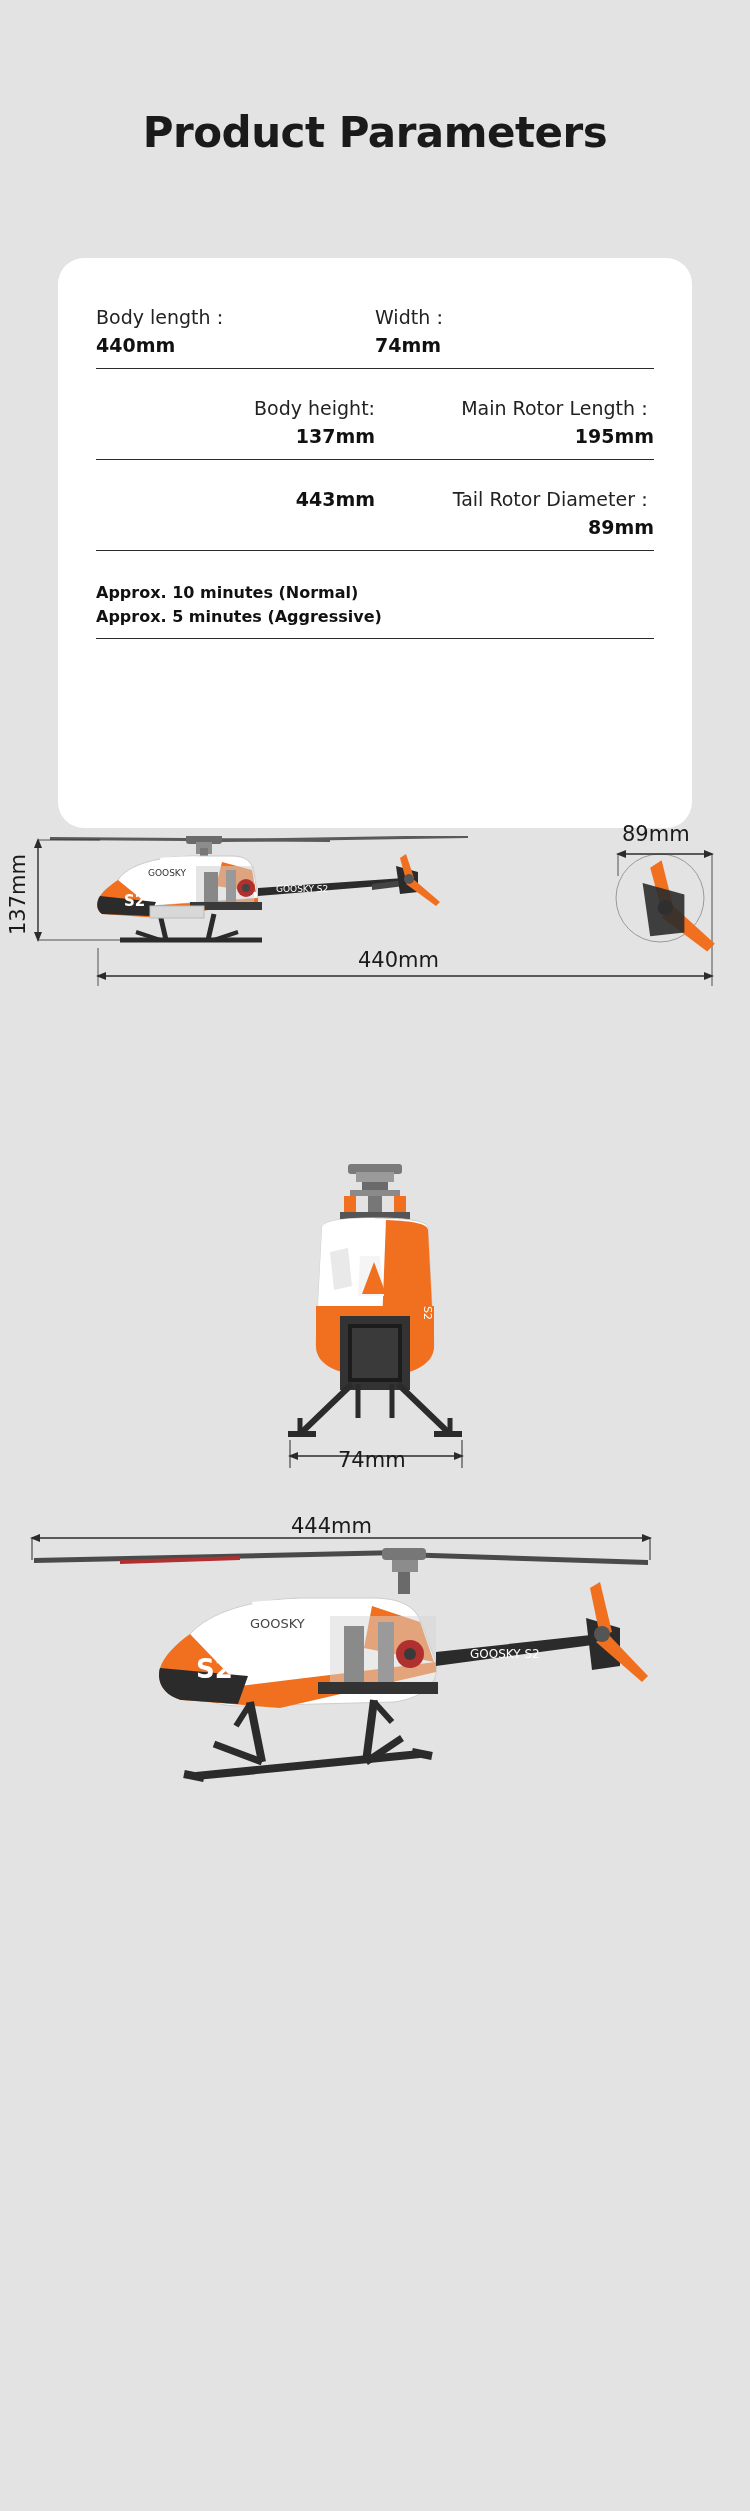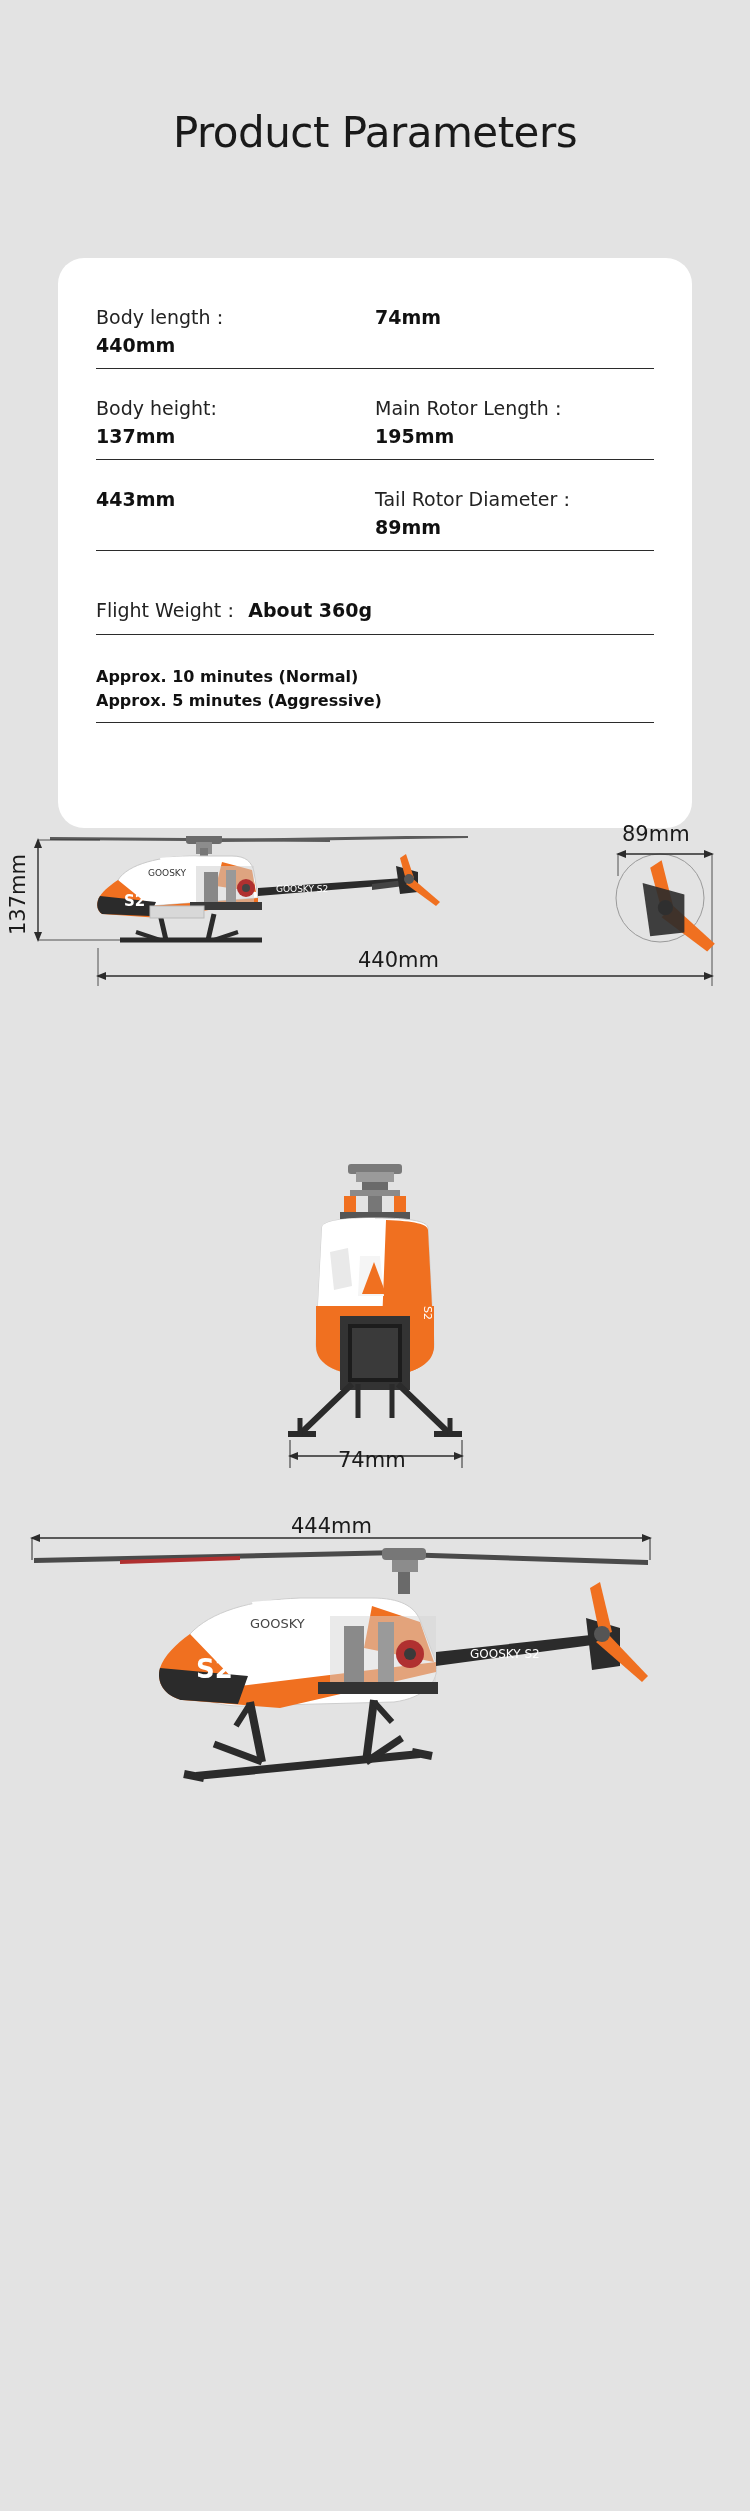--- a/index.html
+++ b/index.html
@@ -10,42 +10,42 @@
     background: #e3e3e3;
     font-family: "DejaVu Sans", "Liberation Sans", sans-serif;
     position: relative;
     overflow: hidden;
   }
 
   
   .page-title {
     text-align: center;
     font-size: 42px;
-    font-weight: normal;
+    font-weight: bold;
     color: #1a1a1a;
     letter-spacing: -0.5px;
     padding-top: 108px;
   }
 
   
   .spec-card {
     position: absolute;
     left: 58px;
     top: 258px;
     width: 634px;
     height: 570px;
     background: #ffffff;
     border-radius: 26px;
     padding: 46px 38px 0 38px;
   }
   .spec-row {
     display: flex;
     border-bottom: 1px solid #2b2b2b;
   }
-  .spec-row.tall { padding-top: 26px; }
+  .spec-row.tall { padding-top: 26px; text-align: right; }
   .spec-cell {
     width: 50%;
     padding-bottom: 9px;
   }
   .spec-cell.full { width: 100%; }
   .label {
     font-size: 19px;
     color: #222;
     line-height: 1.45;
   }
@@ -91,20 +91,21 @@
 <div class="page-title">Product Parameters</div>
 
 <div class="spec-card">
 
   <div class="spec-row">
     <div class="spec-cell">
       <div class="label">Body length：</div>
       <div class="value">440mm</div>
     </div>
     <div class="spec-cell">
+      <div class="label">Width：</div>
       <div class="value">74mm</div>
     </div>
   </div>
 
   <div class="spec-row tall">
     <div class="spec-cell">
       <div class="label">Body height:</div>
       <div class="value">137mm</div>
     </div>
     <div class="spec-cell">
@@ -116,26 +117,20 @@
   <div class="spec-row tall">
     <div class="spec-cell">
       <div class="value">443mm</div>
     </div>
     <div class="spec-cell">
       <div class="label">Tail Rotor Diameter：</div>
       <div class="value">89mm</div>
     </div>
   </div>
 
-  <div class="spec-row" style="padding-top:46px;">
-    <div class="spec-cell full inline-row">
-      <span class="label">Flight Weight：</span>
-      <span class="value">About 360g</span>
-    </div>
-  </div>
 
 
   <div class="spec-row" style="padding-top:30px;">
     <div class="spec-cell full">
       <div class="multi-value">Approx. 10 minutes (Normal)</div>
       <div class="multi-value">Approx. 5 minutes (Aggressive)</div>
     </div>
   </div>
 
 </div>

